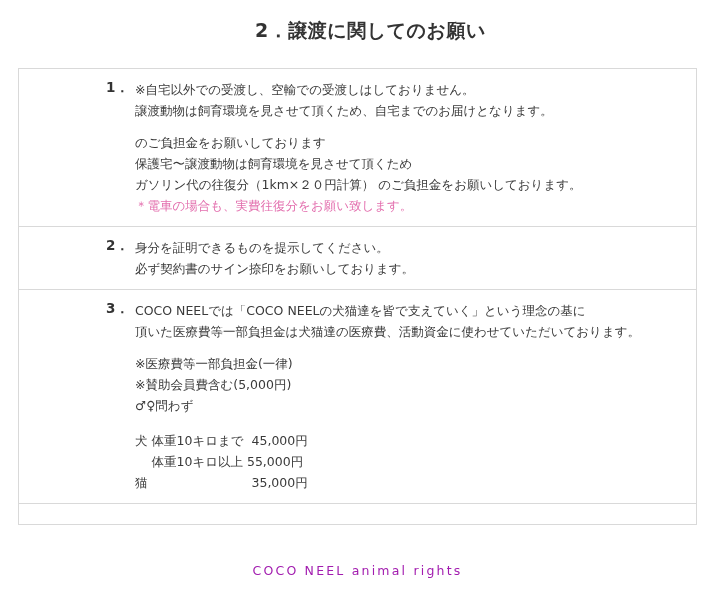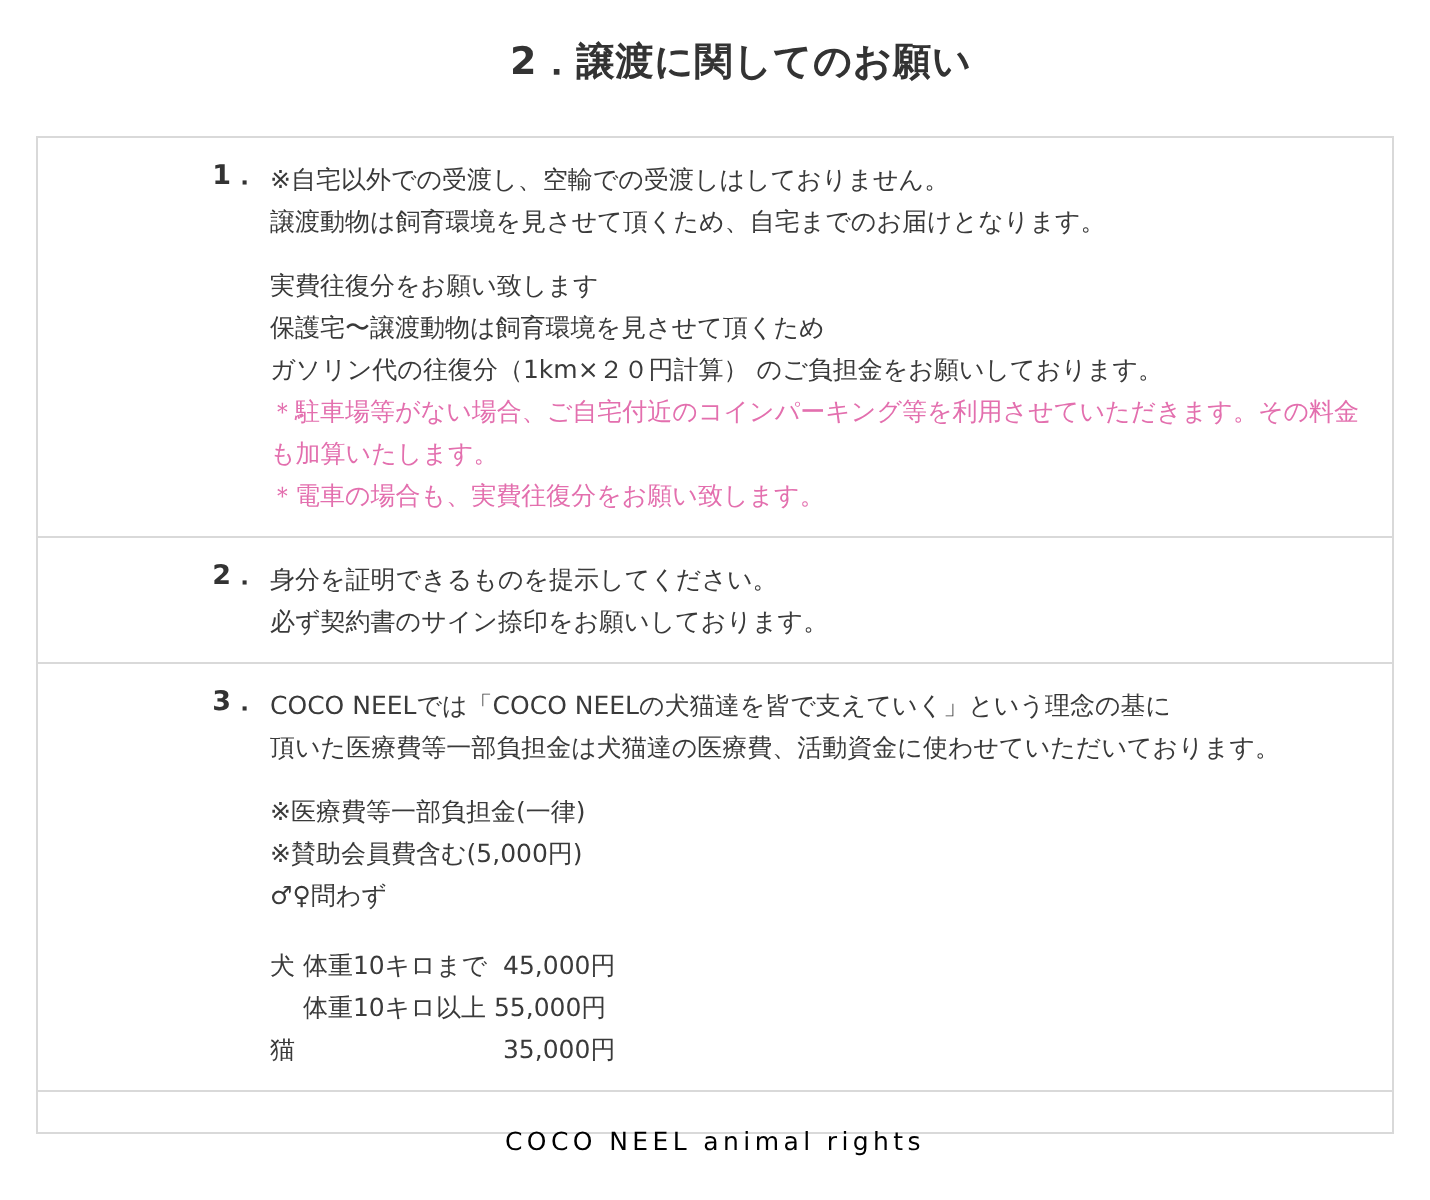--- a/index.html
+++ b/index.html
@@ -85,45 +85,44 @@
   .fee-line {
     white-space: pre;
   }
   .footer {
     position: absolute;
     left: 0;
     bottom: 22px;
     width: 715px;
     text-align: center;
     font-size: 12.5px;
-    color: #000000;
+    color: #a21caf;
     letter-spacing: 2.2px;
   }
 </style>
 </head>
 <body>
 
 <div class="page">
 
   <div class="page-title">2．譲渡に関してのお願い</div>
 
   <div class="doc-table">
 
     <div class="row">
       <div class="num-cell">
         <span class="num">1．</span>
       </div>
       <div class="body-cell">
         <div class="line">※自宅以外での受渡し、空輸での受渡しはしておりません。</div>
         <div class="line">譲渡動物は飼育環境を見させて頂くため、自宅までのお届けとなります。</div>
         <div class="spacer"></div>
-        <div class="line">実費往復分をお願い致します</div>
+        <div class="line">のご負担金をお願いしております</div>
         <div class="line">保護宅〜譲渡動物は飼育環境を見させて頂くため</div>
         <div class="line">ガソリン代の往復分（1km×２０円計算） のご負担金をお願いしております。</div>
-        <div class="line pink">＊駐車場等がない場合、ご自宅付近のコインパーキング等を利用させていただきます。その料金も加算いたします。</div>
         <div class="line pink">＊電車の場合も、実費往復分をお願い致します。</div>
       </div>
     </div>
 
     <div class="row">
       <div class="num-cell">
         <span class="num">2．</span>
       </div>
       <div class="body-cell">
         <div class="line">身分を証明できるものを提示してください。</div>

